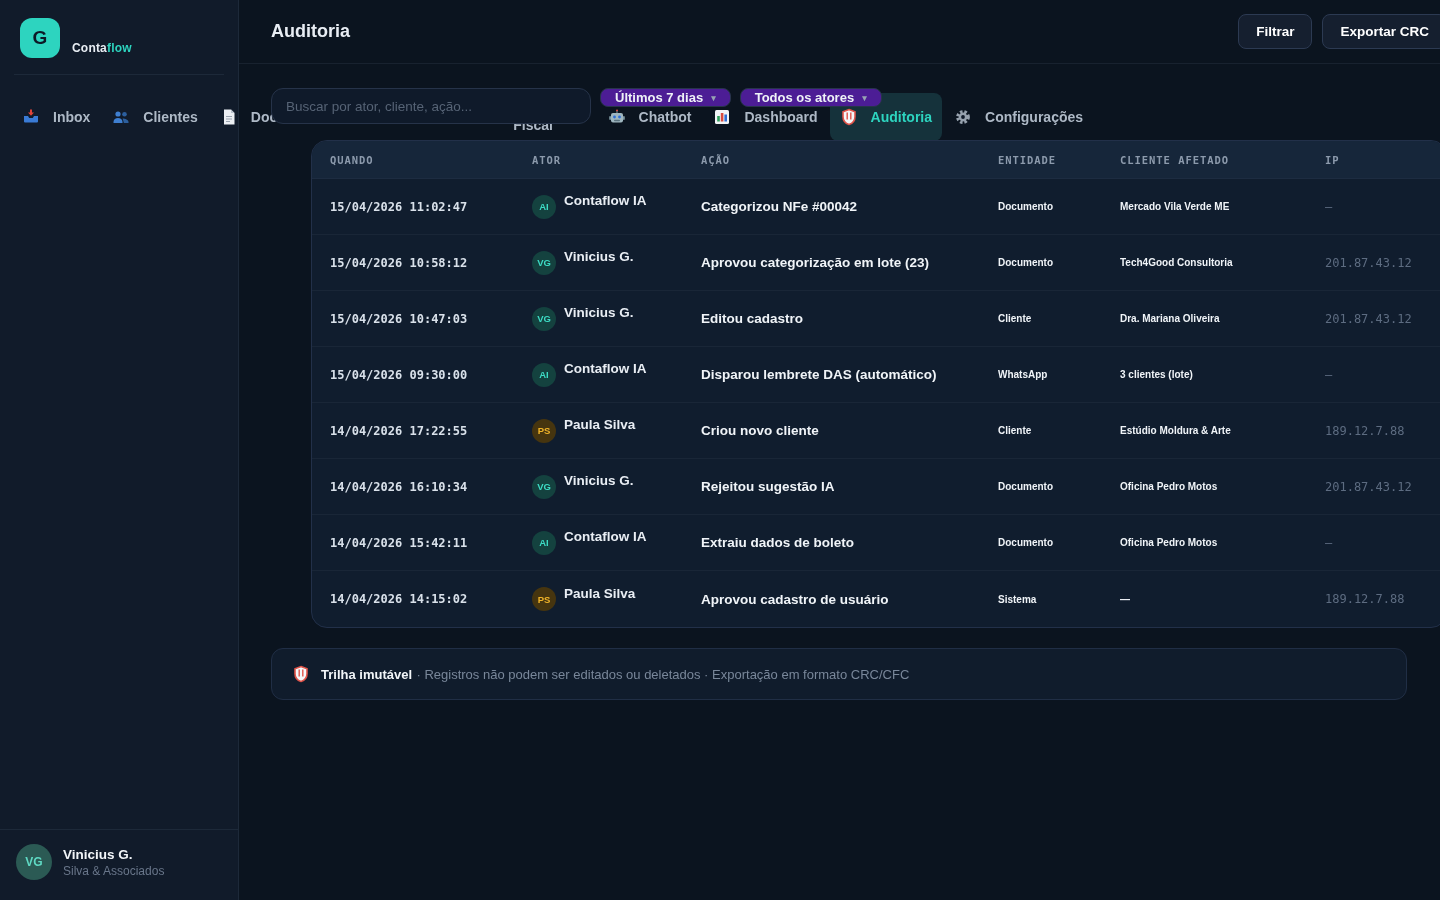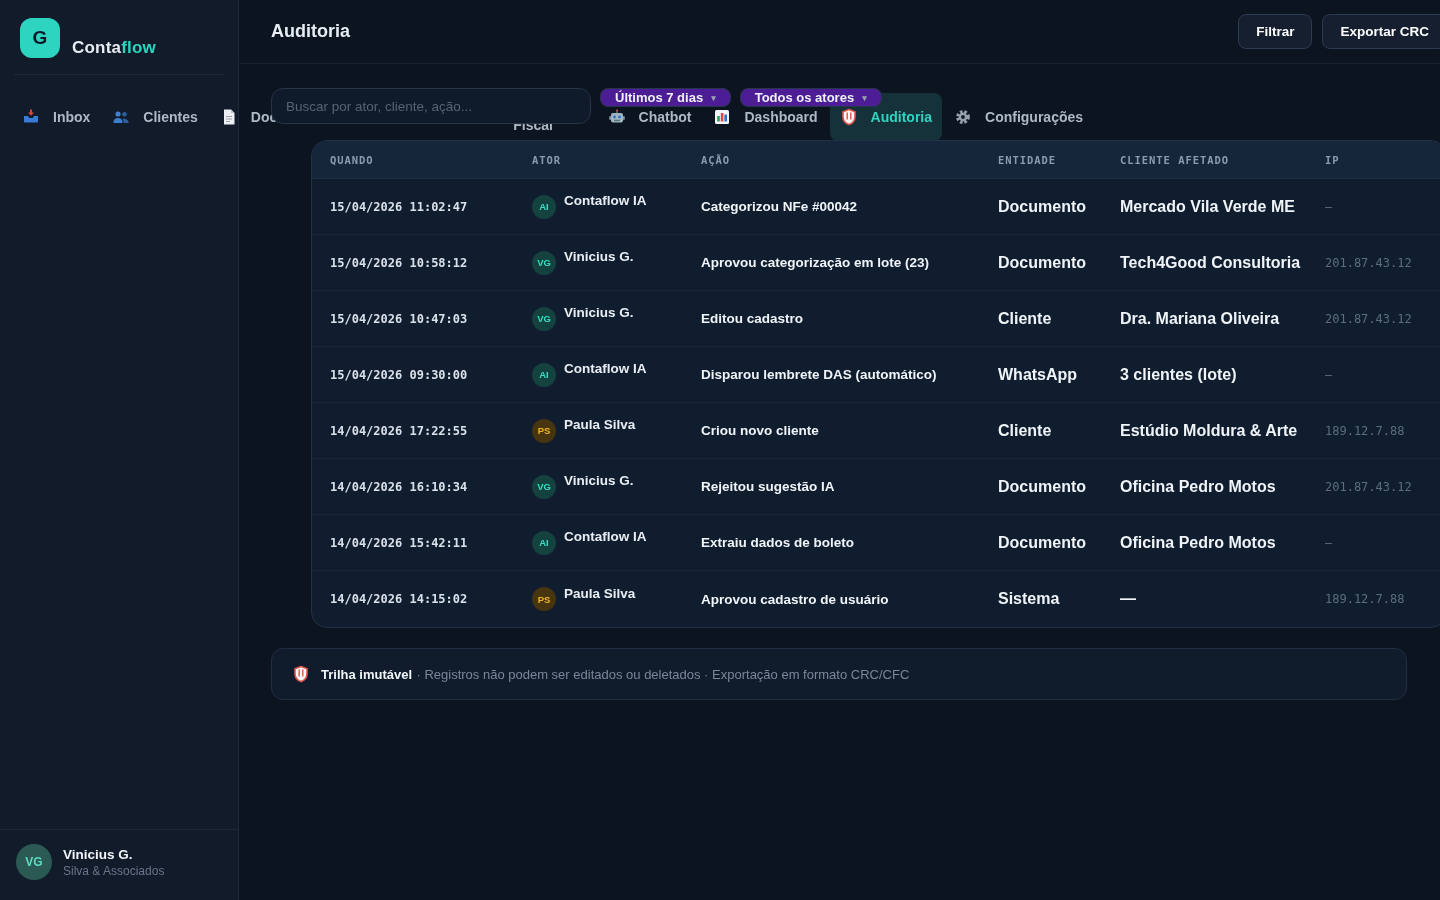--- a/index.html
+++ b/index.html
@@ -8,21 +8,21 @@
     background:#0b141f; color:#e8edf3;
     font-family:"Liberation Sans", sans-serif;
     display:flex; overflow:hidden;
   }
   
   .sidebar { width:239px; min-width:239px; background:#111b2a; border-right:1px solid #1d2939;
     display:flex; flex-direction:column; }
   .logo-row { display:flex; align-items:center; gap:12px; padding:18px 20px 16px; }
   .logo-badge { width:40px; height:40px; border-radius:12px; background:#2dd4bf; color:#0d1826;
     font-weight:800; font-size:19px; display:flex; align-items:center; justify-content:center; }
-  .brand { font-size:17px; font-weight:800; letter-spacing:.2px;margin-top:19px; }
+  .brand { font-size:12px; font-weight:800; letter-spacing:.2px;margin-top:19px; }
   .brand .flow { color:#2dd4bf; }
   .side-divider { height:1px; background:#1d2939; margin:0 14px; }
   .nav { padding:18px 12px; display:flex; flex-direction:row; gap:2px; }
   .side-item { display:flex; align-items:center; gap:13px; padding:8px 10px; border-radius:8px;
     color:#aeb9c6; font-weight:600; font-size:14px; cursor:pointer; }
   .side-item .icon { width:18px; height:18px; display:flex; }
   .side-item .icon svg { width:18px; height:18px; display:block; }
   .side-item.active { background:#15323b; color:#2dd4bf; }
   .side-user { margin-top:auto; border-top:1px solid #1d2939; padding:14px 16px 20px;
     display:flex; gap:11px; align-items:center; }
@@ -58,21 +58,21 @@
     letter-spacing:.09em; color:#8c9aac; }
   .tr { height:56px; align-items:center; border-bottom:1px solid #192637; }
   .tr:last-child { border-bottom:none; }
   .cell-when { font-family:"DejaVu Sans Mono", monospace; font-size:12px; font-weight:700; color:#d9e1ea; }
   .cell-actor { display:flex; align-items:center; gap:8px; }
   .row-avatar { width:24px; height:24px; font-size:9.5px; }
   .av-teal  { background:#14423f; color:#3ddbc4; }
   .av-amber { background:#46350f; color:#f0b429; }
   .actor-name { font-size:13.5px; font-weight:600; color:#e9eef4; position:relative; top:-6px; }
   .cell-action { font-size:13.5px; font-weight:600; color:#f0f4f8; }
-  .cell-entity, .cell-client { font-size:16px; font-weight:600; color:#f0f4f8; }
+  .cell-entity, .cell-client { font-size:10px; font-weight:600; color:#f0f4f8; }
   .cell-ip { font-family:"DejaVu Sans Mono", monospace; font-size:12px; color:#5d6c81; }
   
   .note-card { width:1136px; margin-top:20px; background:#101c2c; border:1px solid #202e45;
     border-radius:12px; height:52px; display:flex; align-items:center; gap:11px; padding:0 20px; }
   .note-card .icon svg { width:18px; height:18px; display:block; }
   .note-title { font-size:13px; font-weight:800; color:#f2f5f8; }
   .note-rest { font-size:13px; color:#79879a;margin-top:20px; }
 </style>
 </head>
 <body>

